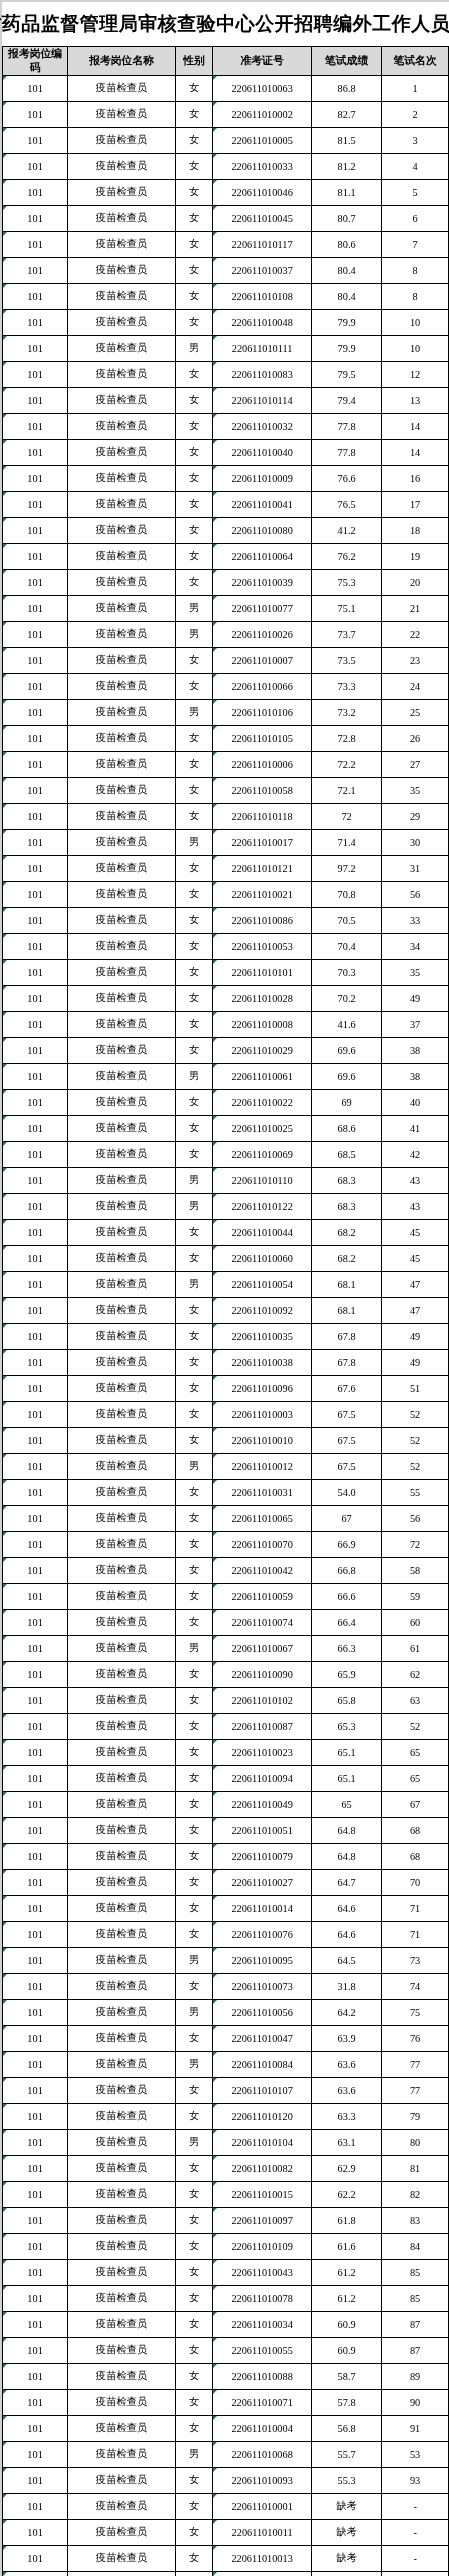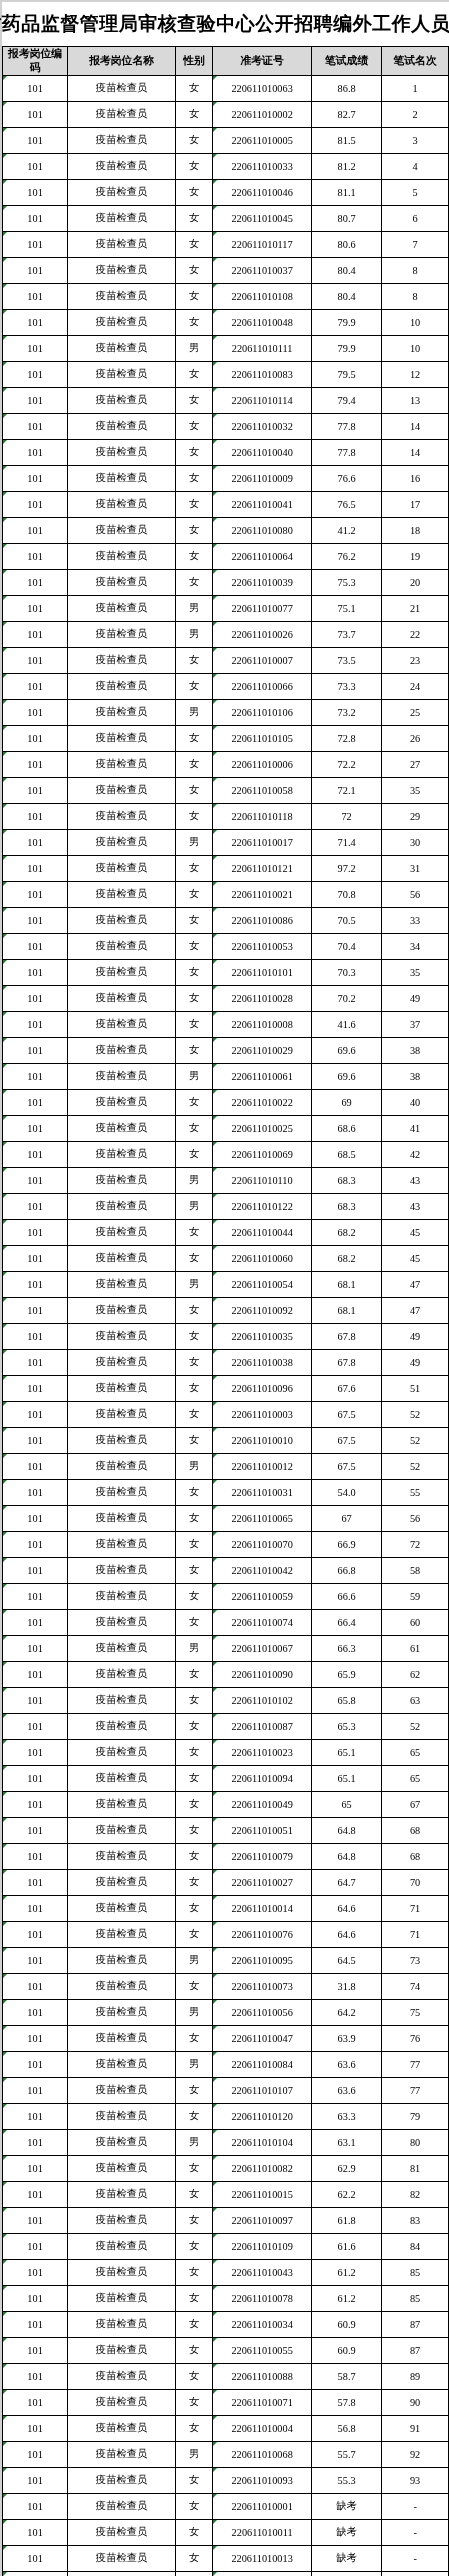--- a/index.html
+++ b/index.html
@@ -797,21 +797,21 @@
           <td><span class="tri"></span>220611010004</td>
           <td>56.8</td>
           <td>91</td>
         </tr>
         <tr>
           <td><span class="tri"></span>101</td>
           <td>疫苗检查员</td>
           <td>男</td>
           <td><span class="tri"></span>220611010068</td>
           <td>55.7</td>
-          <td>92</td>
+          <td>53</td>
         </tr>
         <tr>
           <td><span class="tri"></span>101</td>
           <td>疫苗检查员</td>
           <td>女</td>
           <td><span class="tri"></span>220611010093</td>
           <td>55.3</td>
           <td>93</td>
         </tr>
         <tr>

